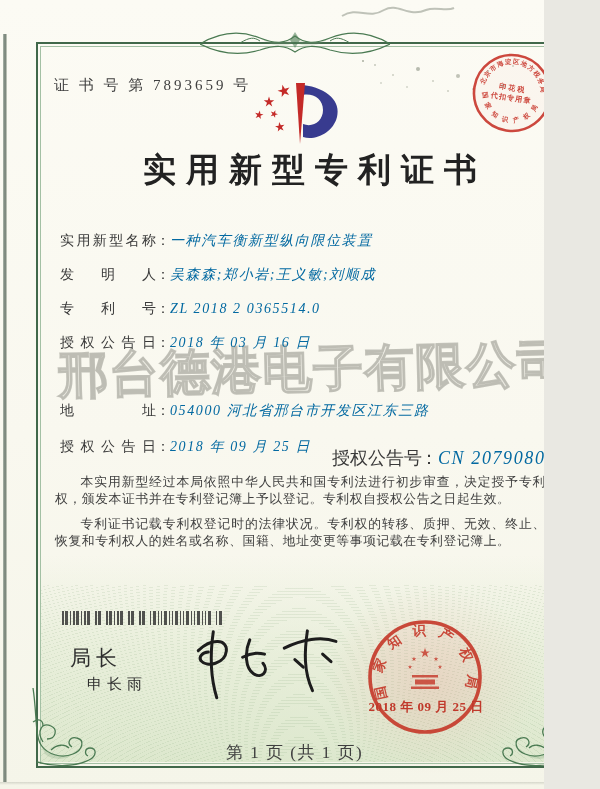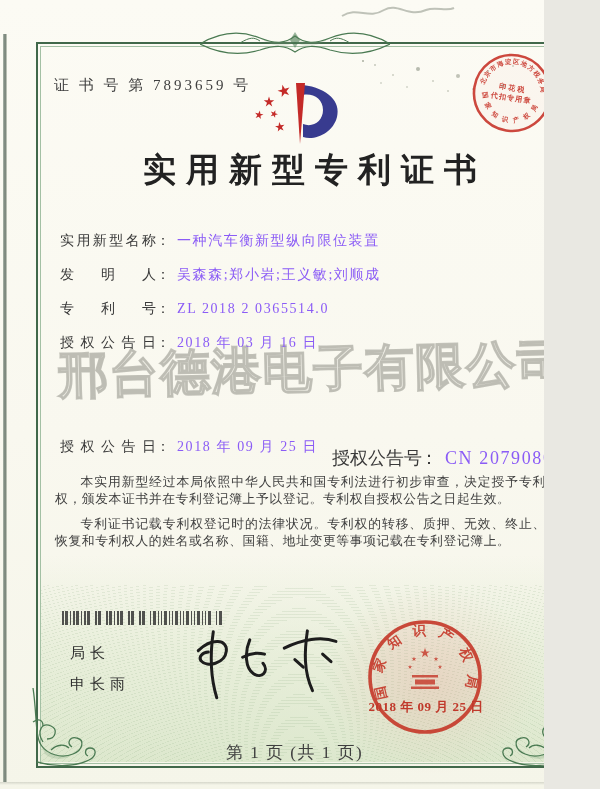--- a/index.html
+++ b/index.html
@@ -22,40 +22,40 @@
   .glow-pink{position:absolute;left:325px;top:585px;width:215px;height:190px;
         background:radial-gradient(closest-side,rgba(238,158,148,.22),rgba(238,158,148,0));}
 
   .txt{position:absolute;white-space:nowrap;color:#3a3a3a;}
   .cert-no{left:54px;top:76px;font-size:15px;letter-spacing:3px;color:#404040;}
   .title{left:0;top:148px;width:600px;text-align:center;font-size:33px;font-weight:bold;
          letter-spacing:10px;text-indent:10px;color:#222;padding-left:10px;}
 
   .frow{position:absolute;left:54px;font-size:14px;color:#3a3a3a;white-space:nowrap;}
   .flabel{display:inline-block;width:96px;text-align:justify;text-align-last:justify;vertical-align:baseline;margin-left:6px;}
-  .fval{margin-left:7px;letter-spacing:1.6px;color:#8b5cf6;}
+  .fval{margin-left:0;letter-spacing:1.6px;color:#0369a1;font-style:italic;}
   .r0{top:232px}.r1{top:266px}.r2{top:300px}.r3{top:334px}.r4{top:368px}.r5{top:402px}
   .grant{top:438px;}
   .grant-right{position:absolute;left:332px;top:446px;font-size:18px;white-space:nowrap;color:#3a3a3a;}
   .glabel{display:inline-block;width:88px;text-align:justify;text-align-last:justify;}
 
   .paras{position:absolute;left:47px;top:466px;width:507px;font-size:12.8px;line-height:17px;
          letter-spacing:.6px;color:#3f3f3f;text-align:justify;}
   .paras p{margin:8px;text-indent:2em;}
 
   .watermark{position:absolute;left:58px;top:336px;width:530px;font-size:50px;font-weight:bold;
          white-space:nowrap;letter-spacing:1px;color:rgba(130,130,120,.10);
          -webkit-text-stroke:1.2px rgba(152,152,142,.55);transform:rotate(-1.4deg);z-index:2;}
 
   .barcode{position:absolute;left:62px;top:611px;width:160px;height:14px;opacity:.82;
     background:repeating-linear-gradient(90deg,#2e2e2e 0 1.5px,transparent 1.5px 3px,#2e2e2e 3px 6px,
                transparent 6px 7.5px,#2e2e2e 7.5px 8.5px,transparent 8.5px 11px);}
 
-  .dir-title{left:70px;top:644px;font-size:15px;letter-spacing:5px;color:#2e2e2e;}
-  .dir-name{left:70px;top:675px;font-size:15px;letter-spacing:5px;color:#2e2e2e;}
+  .dir-title{left:70px;top:644px;font-size:21px;letter-spacing:5px;color:#2e2e2e;}
+  .dir-name{left:87px;top:675px;font-size:15px;letter-spacing:5px;color:#2e2e2e;}
   .signature{position:absolute;left:185px;top:623px;width:165px;height:80px;transform:rotate(-3deg);z-index:3;}
 
   .footer-page{left:226px;top:741px;font-size:17px;letter-spacing:1.5px;color:#3f3f3f;}
 
   .office-seal{position:absolute;left:364px;top:616px;width:122px;height:122px;opacity:.92;z-index:5;}
   .seal-date{position:absolute;left:352px;top:698px;width:148px;text-align:center;font-size:13px;
              letter-spacing:.5px;color:#c0392b;z-index:6;font-weight:bold;}
   .tax-stamp{position:absolute;left:466px;top:47px;width:92px;height:92px;transform:rotate(9deg);opacity:.9;z-index:5;}
 
   .ornament-top{position:absolute;left:200px;top:28px;width:190px;height:30px;z-index:2;}
@@ -143,20 +143,21 @@
   </svg>
 
   <div class="txt title">实用新型专利证书</div>
 
   <div class="watermark">邢台德港电子有限公司</div>
 
   <div class="frow r0 z3"><span class="flabel">实用新型名称</span><span>：</span><span class="fval">一种汽车衡新型纵向限位装置</span></div>
   <div class="frow r1 z3"><span class="flabel">发明人</span><span>：</span><span class="fval">吴森森;郑小岩;王义敏;刘顺成</span></div>
   <div class="frow r2 z3"><span class="flabel">专利号</span><span>：</span><span class="fval">ZL 2018 2 0365514.0</span></div>
   <div class="frow r3 z3"><span class="flabel">授权公告日</span><span>：</span><span class="fval">2018 年 03 月 16 日</span></div>
+  <div class="frow r5 z3"><span class="flabel">地址</span><span>：</span><span class="fval">054000 河北省邢台市开发区江东三路</span></div>
 
   <div class="frow grant z3"><span class="flabel">授权公告日</span><span>：</span><span class="fval">2018 年 09 月 25 日</span></div>
   <div class="grant-right z3"><span class="glabel">授权公告号</span><span>：</span><span class="fval">CN 207908032 U</span></div>
 
   <div class="paras z3">
     <p>本实用新型经过本局依照中华人民共和国专利法进行初步审查，决定授予专利权，颁发本证书并在专利登记簿上予以登记。专利权自授权公告之日起生效。</p>
     <p>专利证书记载专利权登记时的法律状况。专利权的转移、质押、无效、终止、恢复和专利权人的姓名或名称、国籍、地址变更等事项记载在专利登记簿上。</p>
   </div>
 
   <div class="barcode"></div>

